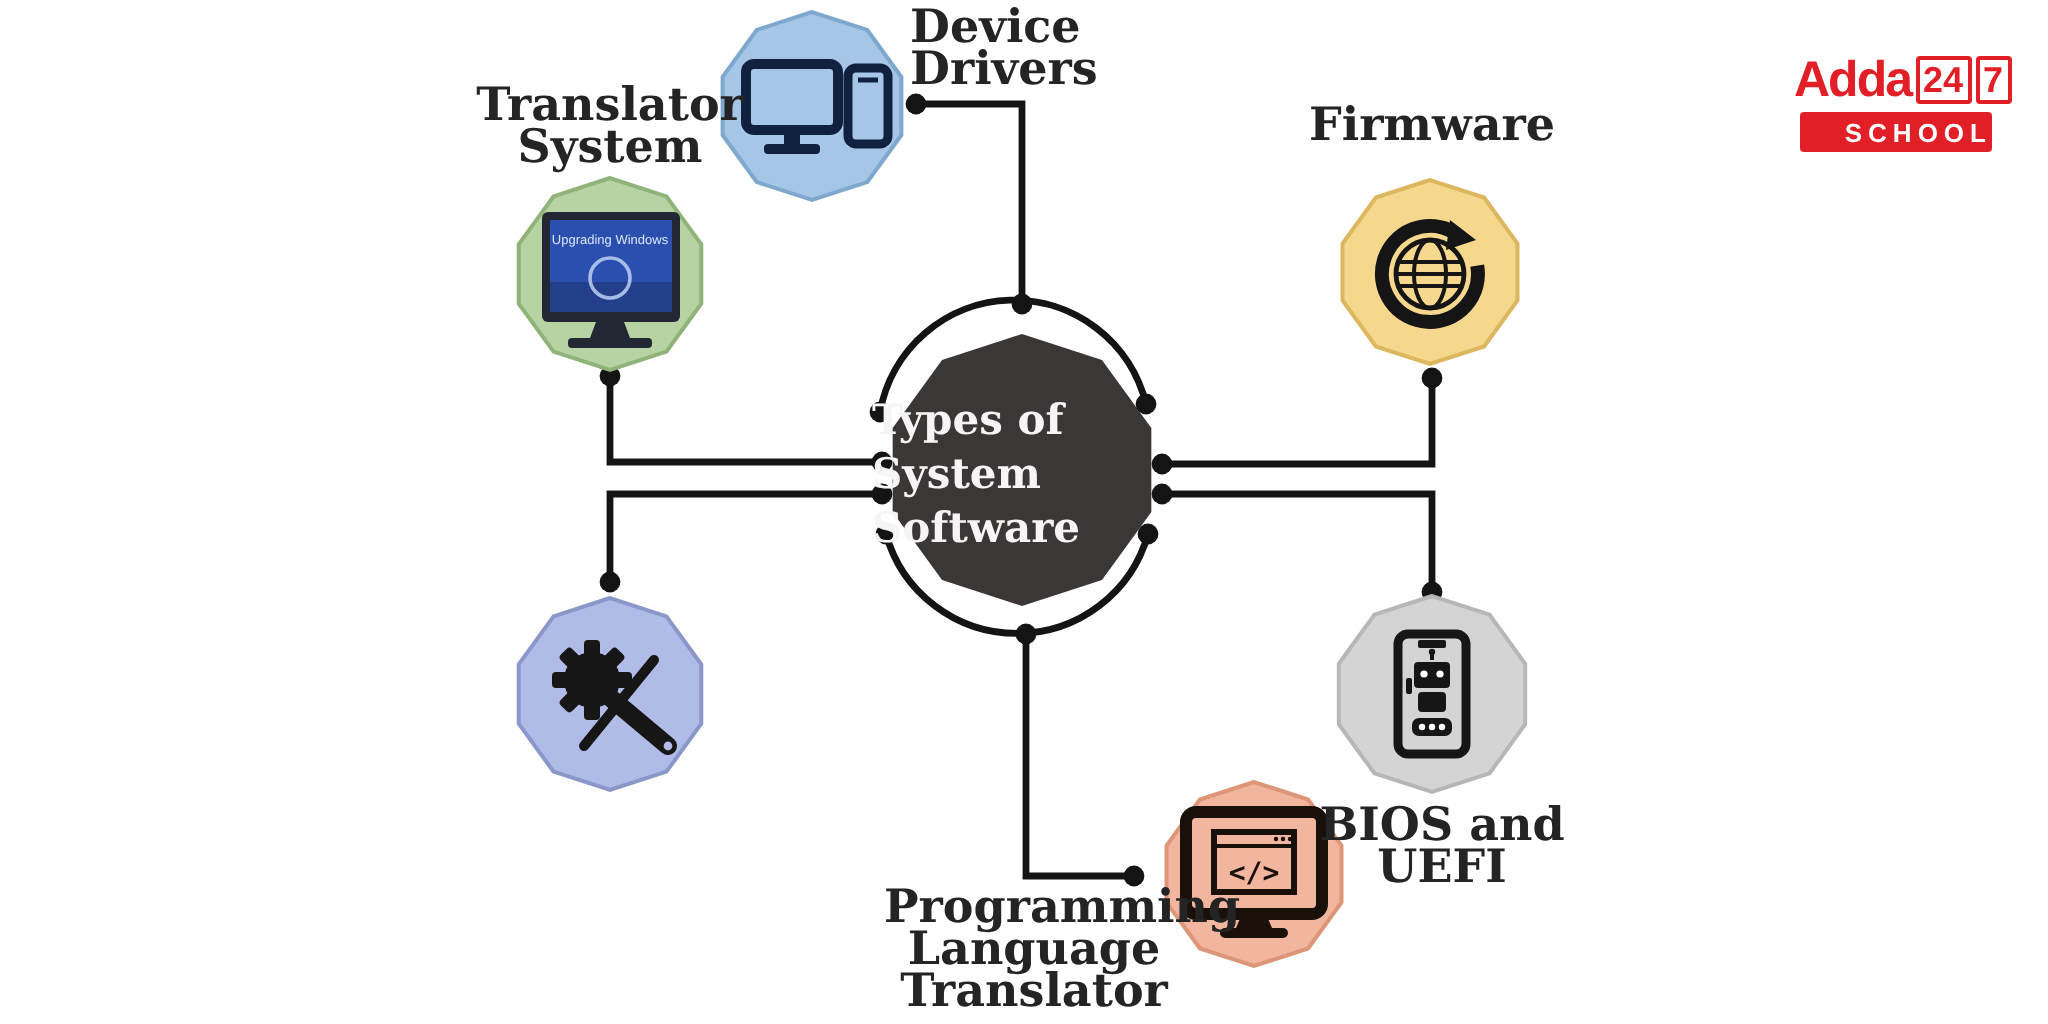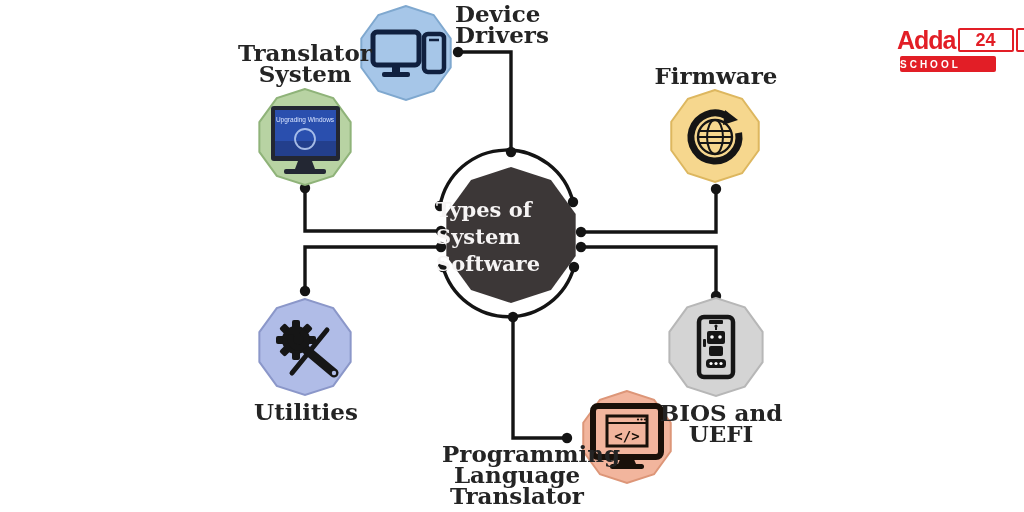--- a/index.html
+++ b/index.html
@@ -13,23 +13,23 @@
   .center-title{position:absolute;left:436px;top:196px;width:150px;
          font-family:"DejaVu Serif","Liberation Serif",serif;
          font-size:21px;font-weight:600;color:#f6f4f4;line-height:27px;
          white-space:pre-line;text-align:left;}
   
   .logo{position:absolute;left:897px;top:27px;width:110px;}
   .logo-row{display:flex;align-items:center;height:26px;}
   .logo-adda{color:#e21e26;font-weight:bold;font-size:25px;letter-spacing:-1px;line-height:26px;}
   .logo-box{display:inline-flex;align-items:center;justify-content:center;
             border:2.5px solid #e21e26;border-radius:2px;color:#e21e26;
-            font-weight:bold;font-size:18px;height:20px;padding:0 16px;margin-left:2px;}
+            font-weight:bold;font-size:18px;height:20px;padding:0 2px;margin-left:2px;}
   .logo-school{margin-top:3px;margin-left:3px;width:96px;background:#e21e26;color:#ffffff;
-               font-weight:bold;font-size:10px;letter-spacing:3px;text-align:left;
+               font-weight:bold;font-size:13px;letter-spacing:3px;text-align:right;
                padding:3px 0 2px 0;border-radius:2px;}
 </style>
 </head>
 <body>
 
 <div id="canvas">
 
   <svg id="diagram-svg" width="1024" height="512" viewBox="0 0 1024 512">
     <defs>
       <polygon id="decagon" vector-effect="non-scaling-stroke" points="0,-1 -0.588,-0.809 -0.951,-0.309 -0.951,0.309 -0.588,0.809 0,1 0.588,0.809 0.951,0.309 0.951,-0.309 0.588,-0.809"></polygon>
@@ -155,22 +155,21 @@
   </svg>
 
   <div class="center-title">Types of
 System
 Software</div>
 
   <div class="label label-left" style="left:455px;top:3px;width:110px;">Device
 Drivers</div>
   <div class="label" style="left:230px;top:42px;width:150px;">Translator
 System</div>
-  <div class="label" style="left:641px;top:65px;width:150px;">Firmware</div>
-  <div class="label" style="left:231px;top:401px;width:150px;">Utilities</div>
+  <div class="label" style="left:641px;top:52px;width:150px;">Firmware</div>
   <div class="label" style="left:442px;top:443px;width:150px;">Programming
 Language
 Translator</div>
   <div class="label" style="left:646px;top:402px;width:150px;">BIOS and
 UEFI</div>
 
   <div class="logo">
     <div class="logo-row">
       <span class="logo-adda">Adda</span>
       <span class="logo-box">24</span>

